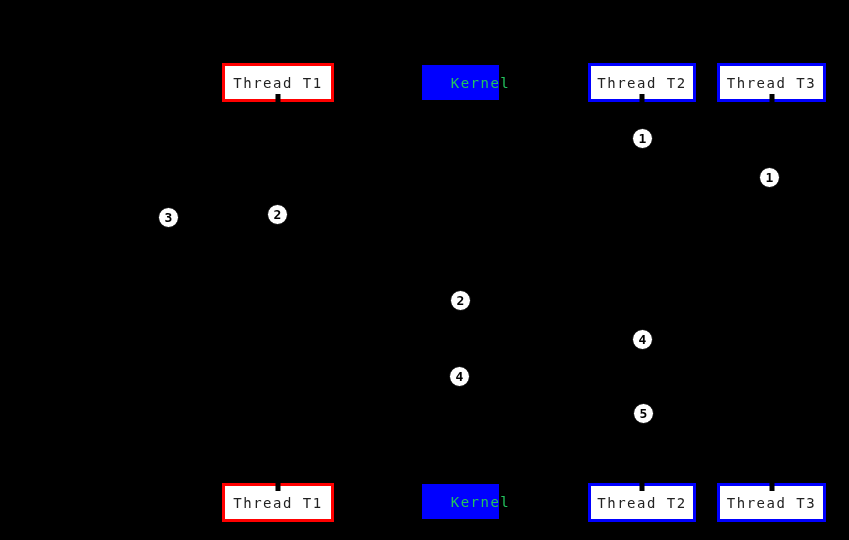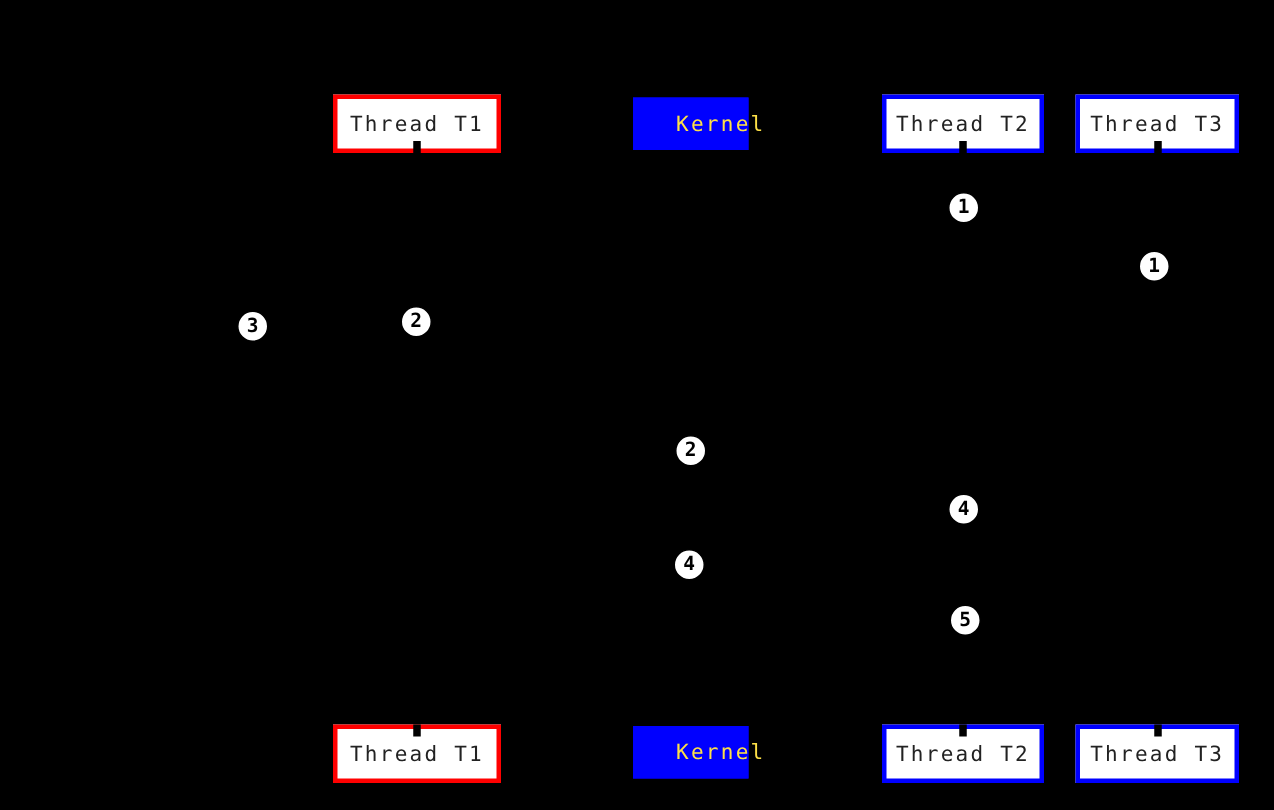--- a/index.html
+++ b/index.html
@@ -22,21 +22,21 @@
     color: #222222;
     display: flex;
     align-items: center;
     justify-content: center;
     font-size: 14px;
     letter-spacing: 1.5px;
     white-space: nowrap;
   }
   .pbox.red-outline  { border: 3px solid #ff0000; }
   .pbox.blue-outline { border: 3px solid #0000ff; align-items: center; }
-  .pbox.blue-solid   { border: 3px solid #0000ff; background: #0000ff; color: #fde047; padding-left: 40px; }
+  .pbox.blue-solid   { border: 3px solid #0000ff; background: #0000ff; color: #22c55e; padding-left: 40px; }
   
   .pbox.notch-bottom::after,
   .pbox.notch-top::after {
     content: "";
     position: absolute;
     left: 50%;
     transform: translateX(-50%);
     width: 5px;
     height: 8px;
     background: #000000;

